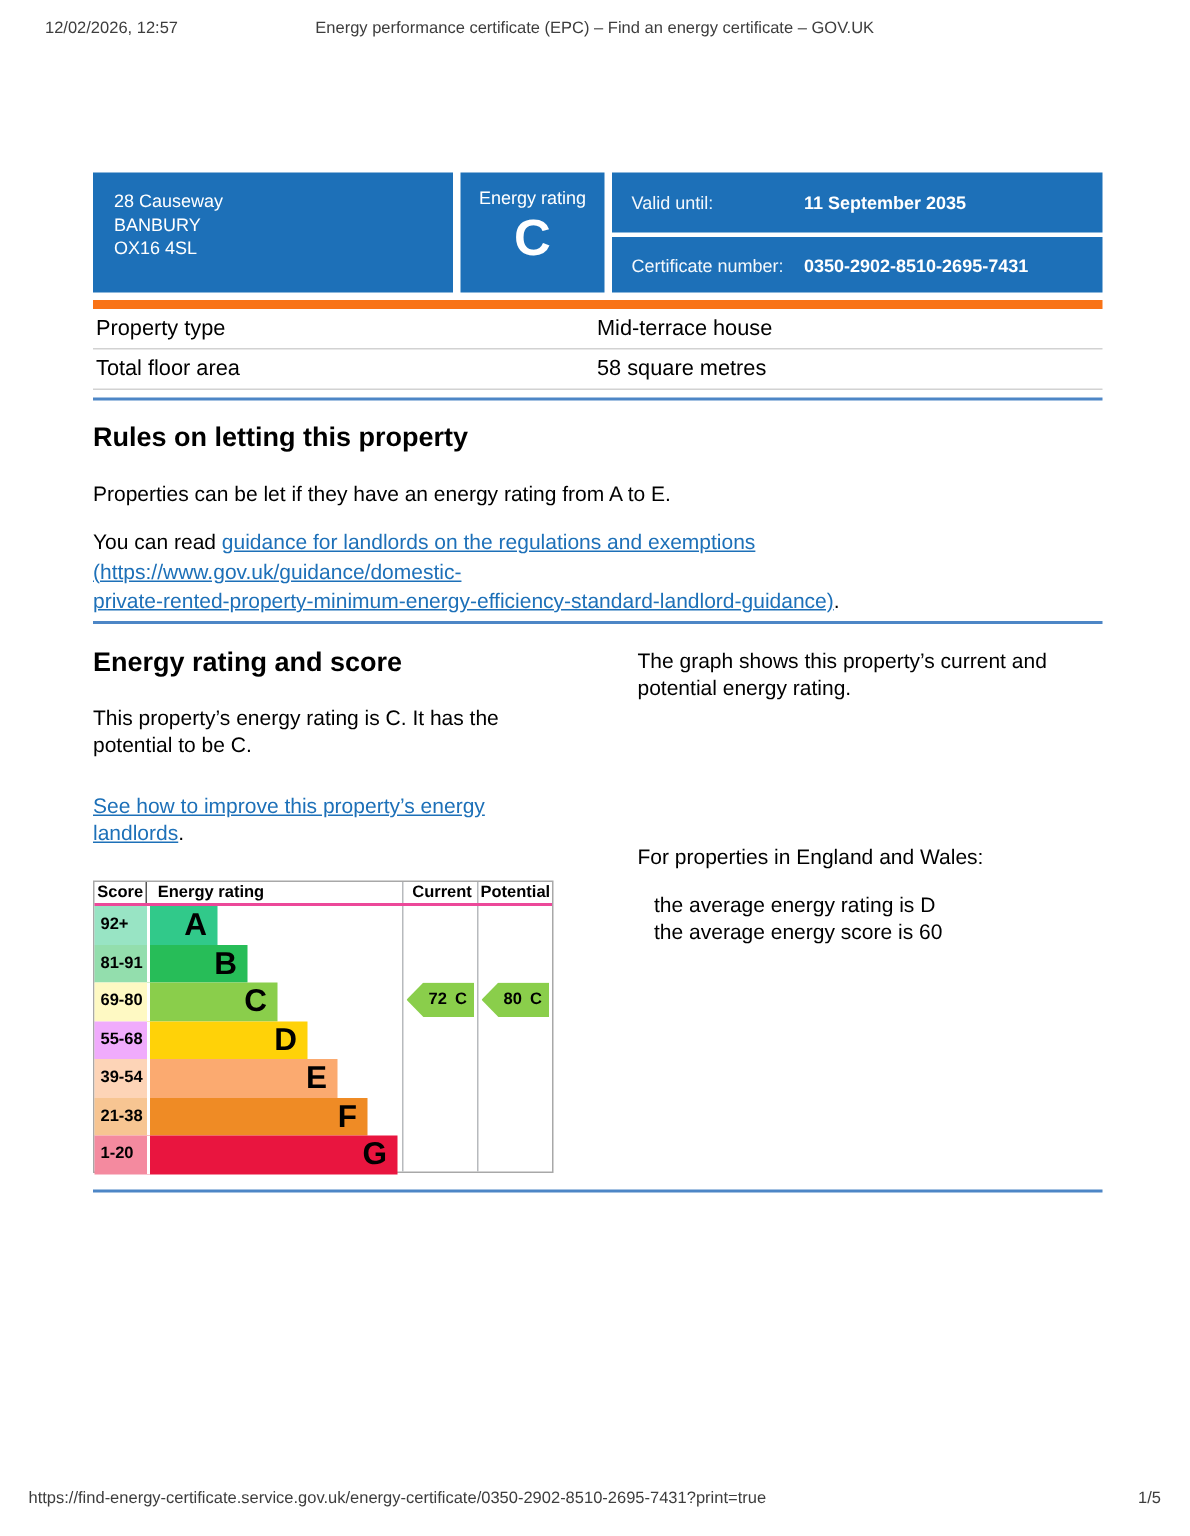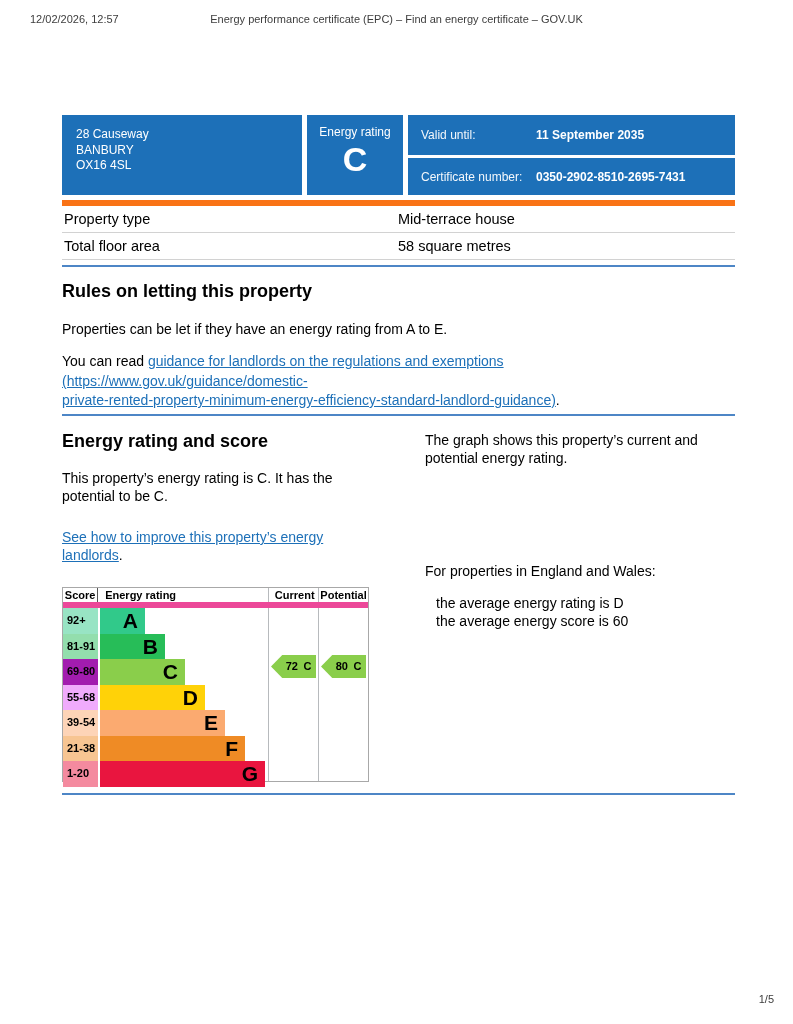--- a/index.html
+++ b/index.html
@@ -54,21 +54,21 @@
   .right-p3 { left: 425px; top: 563px; }
   .right-avg { left: 436px; top: 595px; }
   .b { font-weight: bold; }
 
   a.link { color: #1d70b8; text-decoration: underline; cursor: pointer; }
 
   
   .chart { position: absolute; left: 62px; top: 587px; width: 305px; height: 193px; border: 1px solid #a8a8a8; background: #fff; }
   .vline { position: absolute; top: 0; bottom: 0; width: 1px; background: #b7babd; z-index: 0; }
   .vl-1 { left: 205px; } .vl-2 { left: 255px; }
-  .chart-header { position: relative; z-index: 1; display: flex; height: 14px; border-bottom: 6px solid #ec4899; font-size: 11px; font-weight: bold; line-height: 14px; }
+  .chart-header { position: relative; z-index: 1; display: flex; height: 14px; border-bottom: 2px solid #ec4899; font-size: 11px; font-weight: bold; line-height: 14px; }
   .ch-score { width: 35px; text-align: center; border-right: 1px solid #555; }
   .ch-rating { width: 169px; padding-left: 7px; }
   .ch-current, .ch-potential { width: 50px; text-align: center; }
   .band-row { position: relative; z-index: 1; display: flex; height: 25.5px; width: 205px; }
   .band-score { width: 35px; font-size: 11px; font-weight: bold; line-height: 25.5px; padding-left: 4px; box-sizing: border-box; }
   .band-bar { border-left: 2px solid #ffffff; font-size: 21px; font-weight: bold; line-height: 25.5px; text-align: right; padding-right: 7px; box-sizing: content-box; }
   .arrow { position: absolute; z-index: 2; width: 45px; height: 23px; line-height: 23px; font-size: 11px; font-weight: bold; text-align: center; padding-left: 0;
            clip-path: polygon(0 50%, 25% 0, 100% 0, 100% 100%, 25% 100%); }
   .arrow span { padding-left: 10px; }
   .cur-arrow { left: 208px; } .pot-arrow { left: 258px; }
@@ -148,21 +148,21 @@
     <div id="chart-bands">
         <div class="band-row">
           <div class="band-score" style="background: rgb(152, 228, 196);">92+</div>
           <div class="band-bar" style="background: rgb(49, 201, 138); width: 38px;">A</div>
         </div>
         <div class="band-row">
           <div class="band-score" style="background: rgb(147, 222, 173);">81-91</div>
           <div class="band-bar" style="background: rgb(39, 189, 88); width: 58px;">B</div>
         </div>
         <div class="band-row">
-          <div class="band-score" style="background: #a21caf;">69-80</div>
+          <div class="band-score" style="background: #fef9c3;">69-80</div>
           <div class="band-bar" style="background: rgb(138, 206, 75); width: 78px;">C</div>
         </div>
         <div class="band-row">
           <div class="band-score" style="background: #f0abfc;">55-68</div>
           <div class="band-bar" style="background: rgb(255, 210, 8); width: 98px;">D</div>
         </div>
         <div class="band-row">
           <div class="band-score" style="background: rgb(253, 212, 183);">39-54</div>
           <div class="band-bar" style="background: rgb(251, 170, 112); width: 118px;">E</div>
         </div>
@@ -174,15 +174,16 @@
           <div class="band-score" style="background: rgb(244, 138, 159);">1-20</div>
           <div class="band-bar" style="background: rgb(233, 21, 63); width: 158px;">G</div>
         </div>
       </div>
     <div class="arrow cur-arrow" id="current-arrow" style="background: rgb(138, 206, 75); top: 67px;"><span>72 C</span></div>
     <div class="arrow pot-arrow" id="potential-arrow" style="background: rgb(138, 206, 75); top: 67px;"><span>80 C</span></div>
   </div>
 
   <div class="blue-divider div3" style="background: rgb(77, 134, 198);"></div>
 
+  <div class="footer-url">https://find-energy-certificate.service.gov.uk/energy-certificate/0350-2902-8510-2695-7431?print=true</div>
   <div class="footer-page">1/5</div>
 
 </div>
 
 </body></html>

